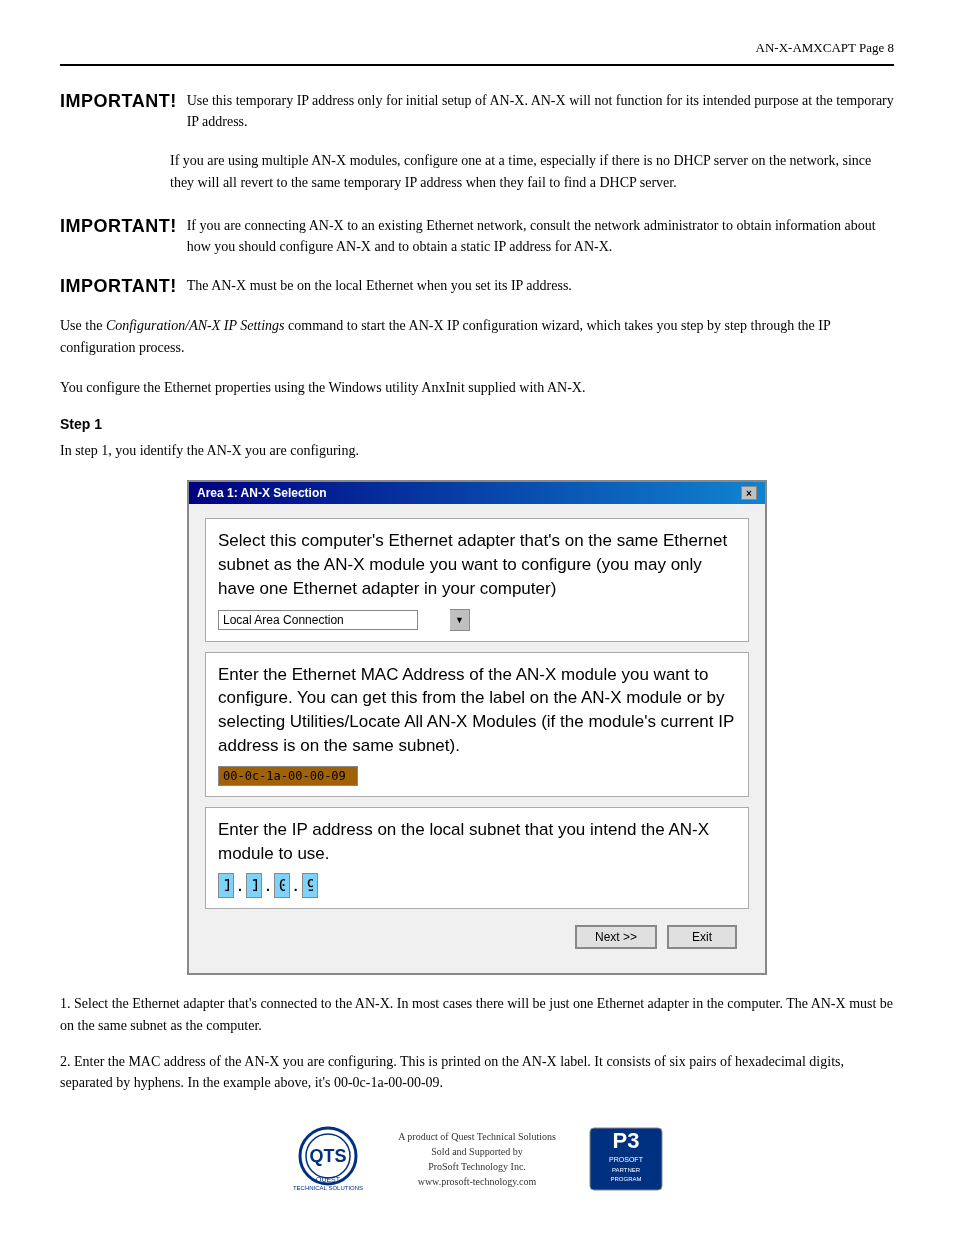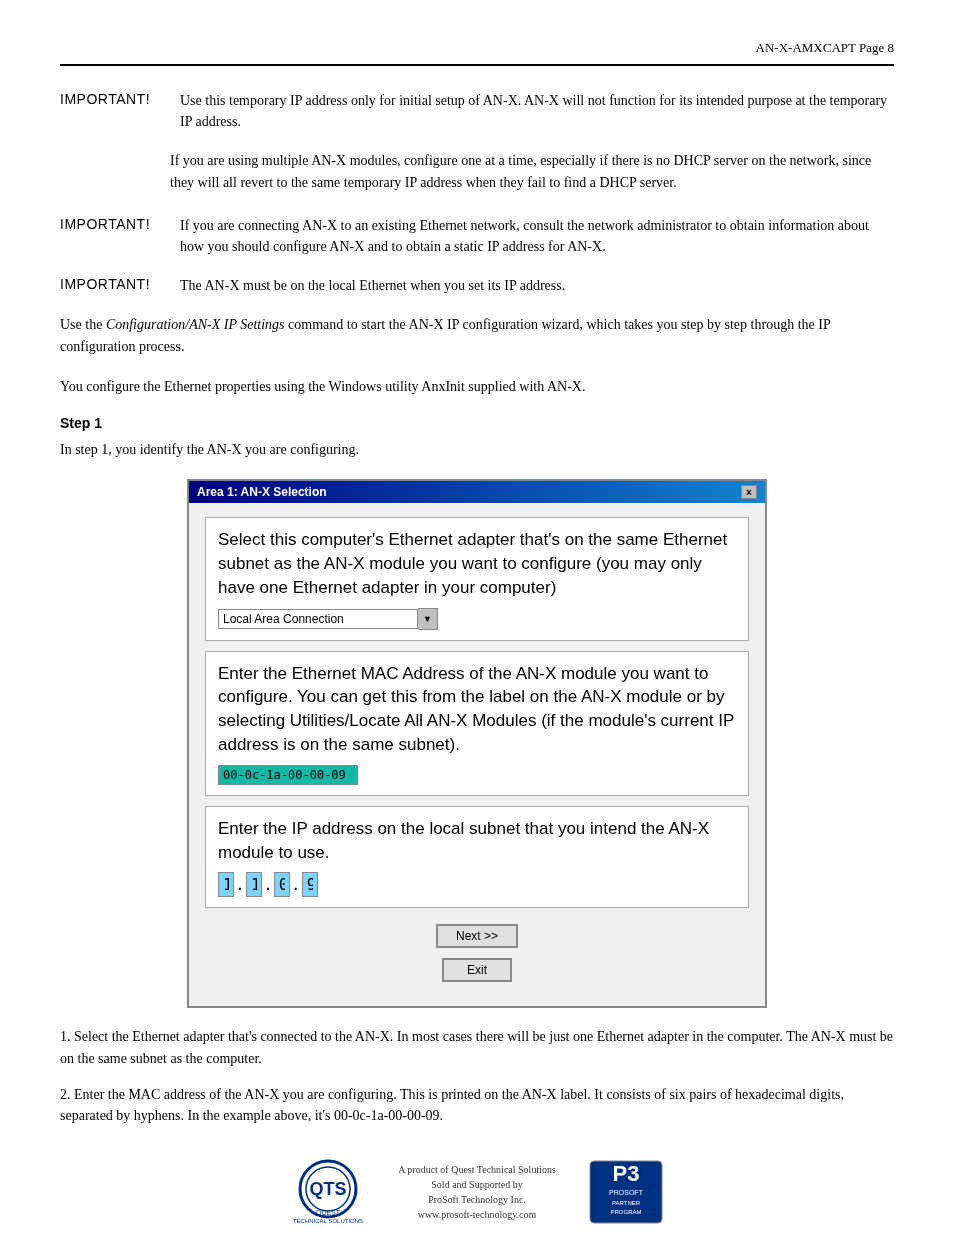--- a/index.html
+++ b/index.html
@@ -22,22 +22,22 @@
       padding-bottom: 8px;
       margin-bottom: 24px;
     }
     .important-row {
       display: flex;
       align-items: flex-start;
       margin-bottom: 18px;
     }
     .important-label {
       font-family: Arial, sans-serif;
-      font-weight: normal;
-      font-size: 14px;
+      font-weight: bold;
+      font-size: 18px;
       min-width: 110px;
       margin-right: 10px;
       padding-top: 1px;
       letter-spacing: 0.5px;
     }
     .important-text {
       flex: 1;
       font-size: 14px;
       line-height: 1.5;
     }
@@ -98,20 +98,21 @@
       margin-bottom: 10px;
     }
     .dialog-section p {
       font-size: 17px;
       line-height: 1.4;
       margin-bottom: 8px;
     }
     .dialog-dropdown {
       display: flex;
       align-items: center;
+      gap: 32px;
     }
     .dialog-dropdown input[type="text"] {
       border: 1px solid #888;
       font-size: 12px;
       padding: 2px 4px;
       width: 200px;
       background: #fff;
     }
     .dropdown-arrow {
       width: 20px;
@@ -123,21 +124,21 @@
       justify-content: center;
       font-size: 9px;
       cursor: pointer;
       border-left: none;
     }
     .mac-input {
       border: 1px solid #888;
       font-size: 12px;
       padding: 2px 4px;
       width: 140px;
-      background: #14b8a6;
+      background: #a16207;
       font-family: monospace;
     }
     .ip-row {
       display: flex;
       align-items: center;
       gap: 2px;
       margin-top: 6px;
     }
     .ip-octet {
       border: 1px solid #888;
@@ -152,21 +153,20 @@
       font-size: 14px;
       font-weight: bold;
       padding: 0 2px;
     }
     .dialog-footer {
       display: flex;
       justify-content: flex-end;
       align-items: center;
       gap: 10px;
       padding: 6px 12px 10px 12px;
-      flex-direction: column;
     }
     .dialog-btn {
       background: #e0e0e0;
       border: 2px solid #888;
       padding: 3px 18px;
       font-size: 12px;
       font-family: Arial, sans-serif;
       cursor: pointer;
       min-width: 70px;
       text-align: center;

